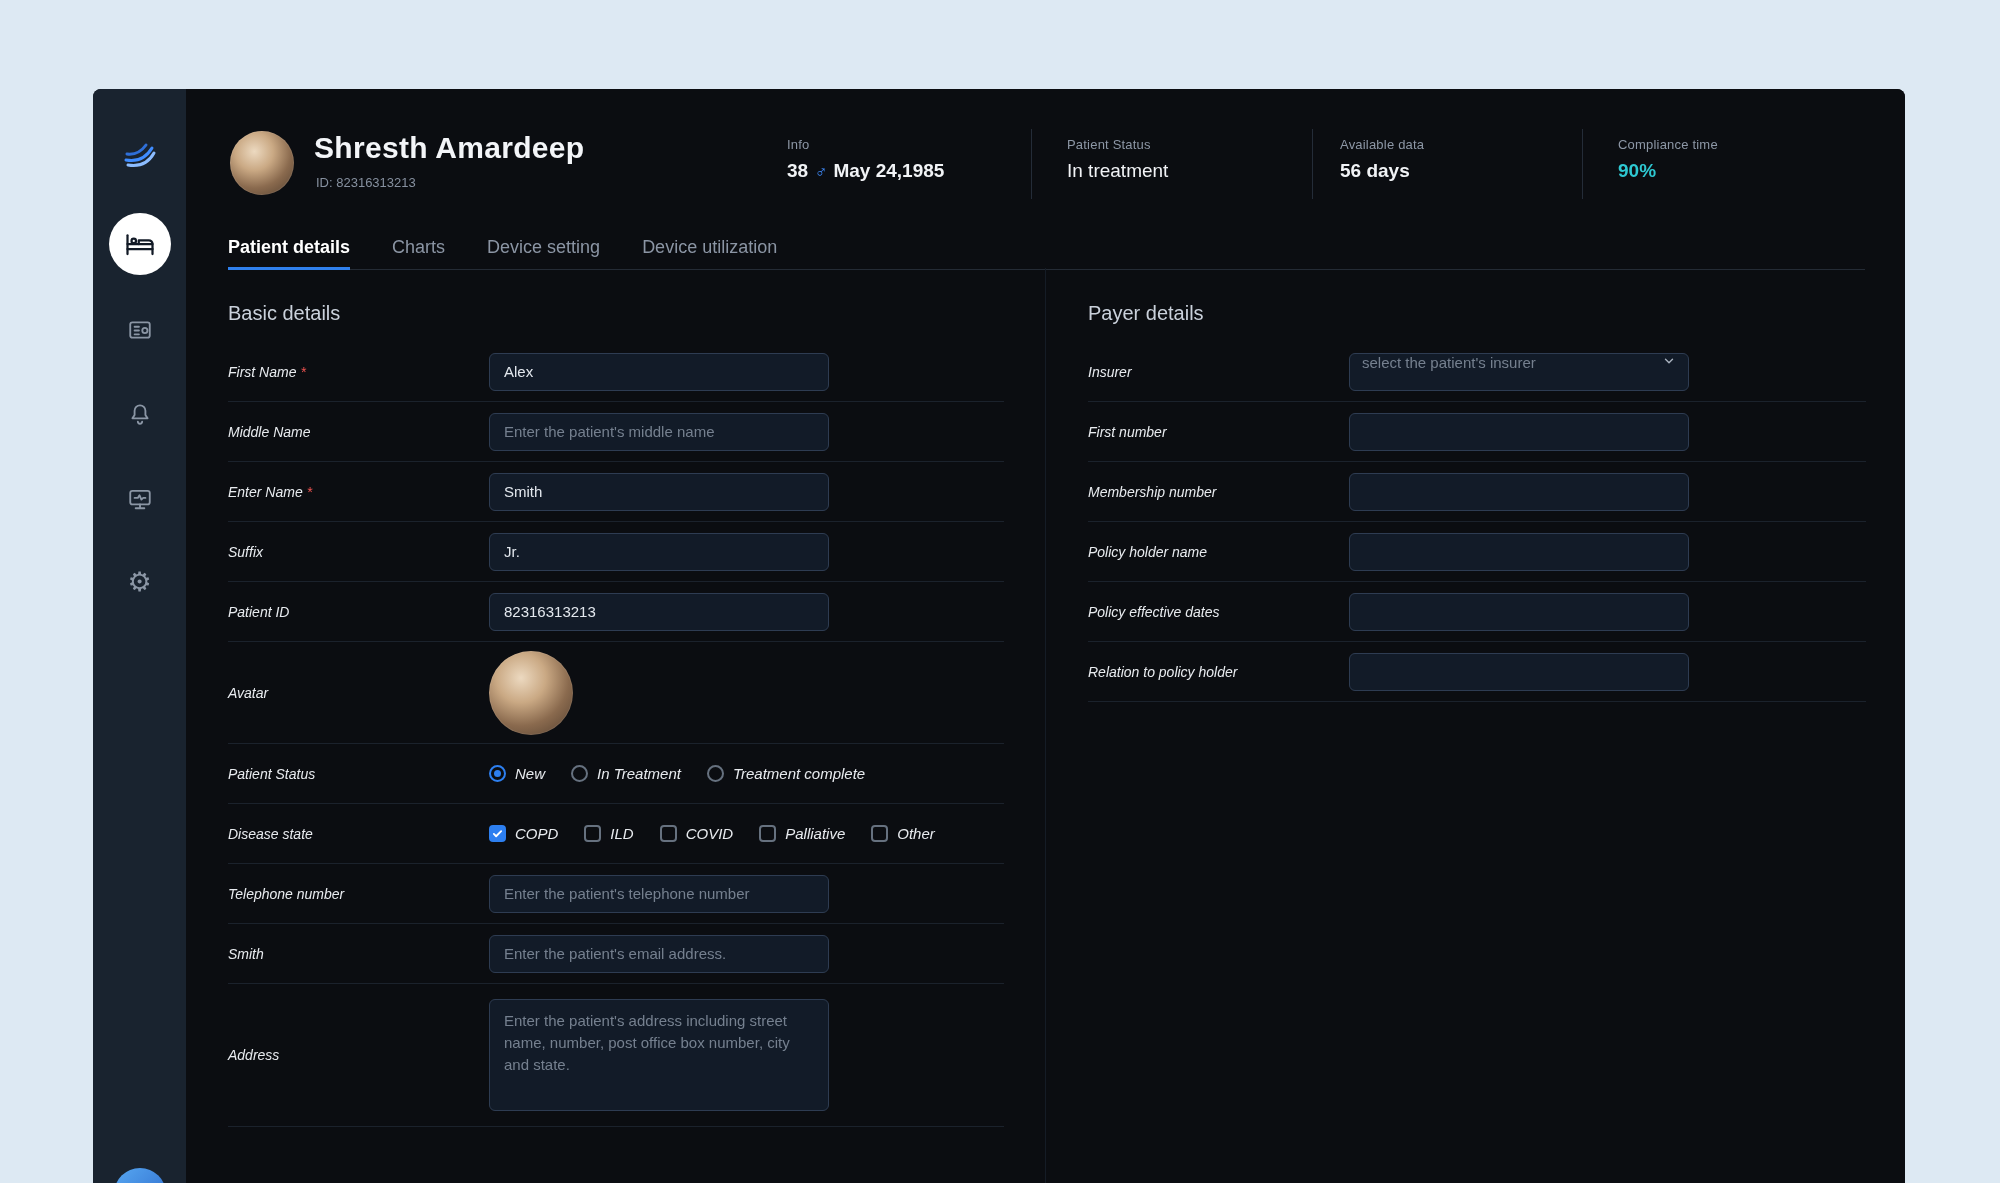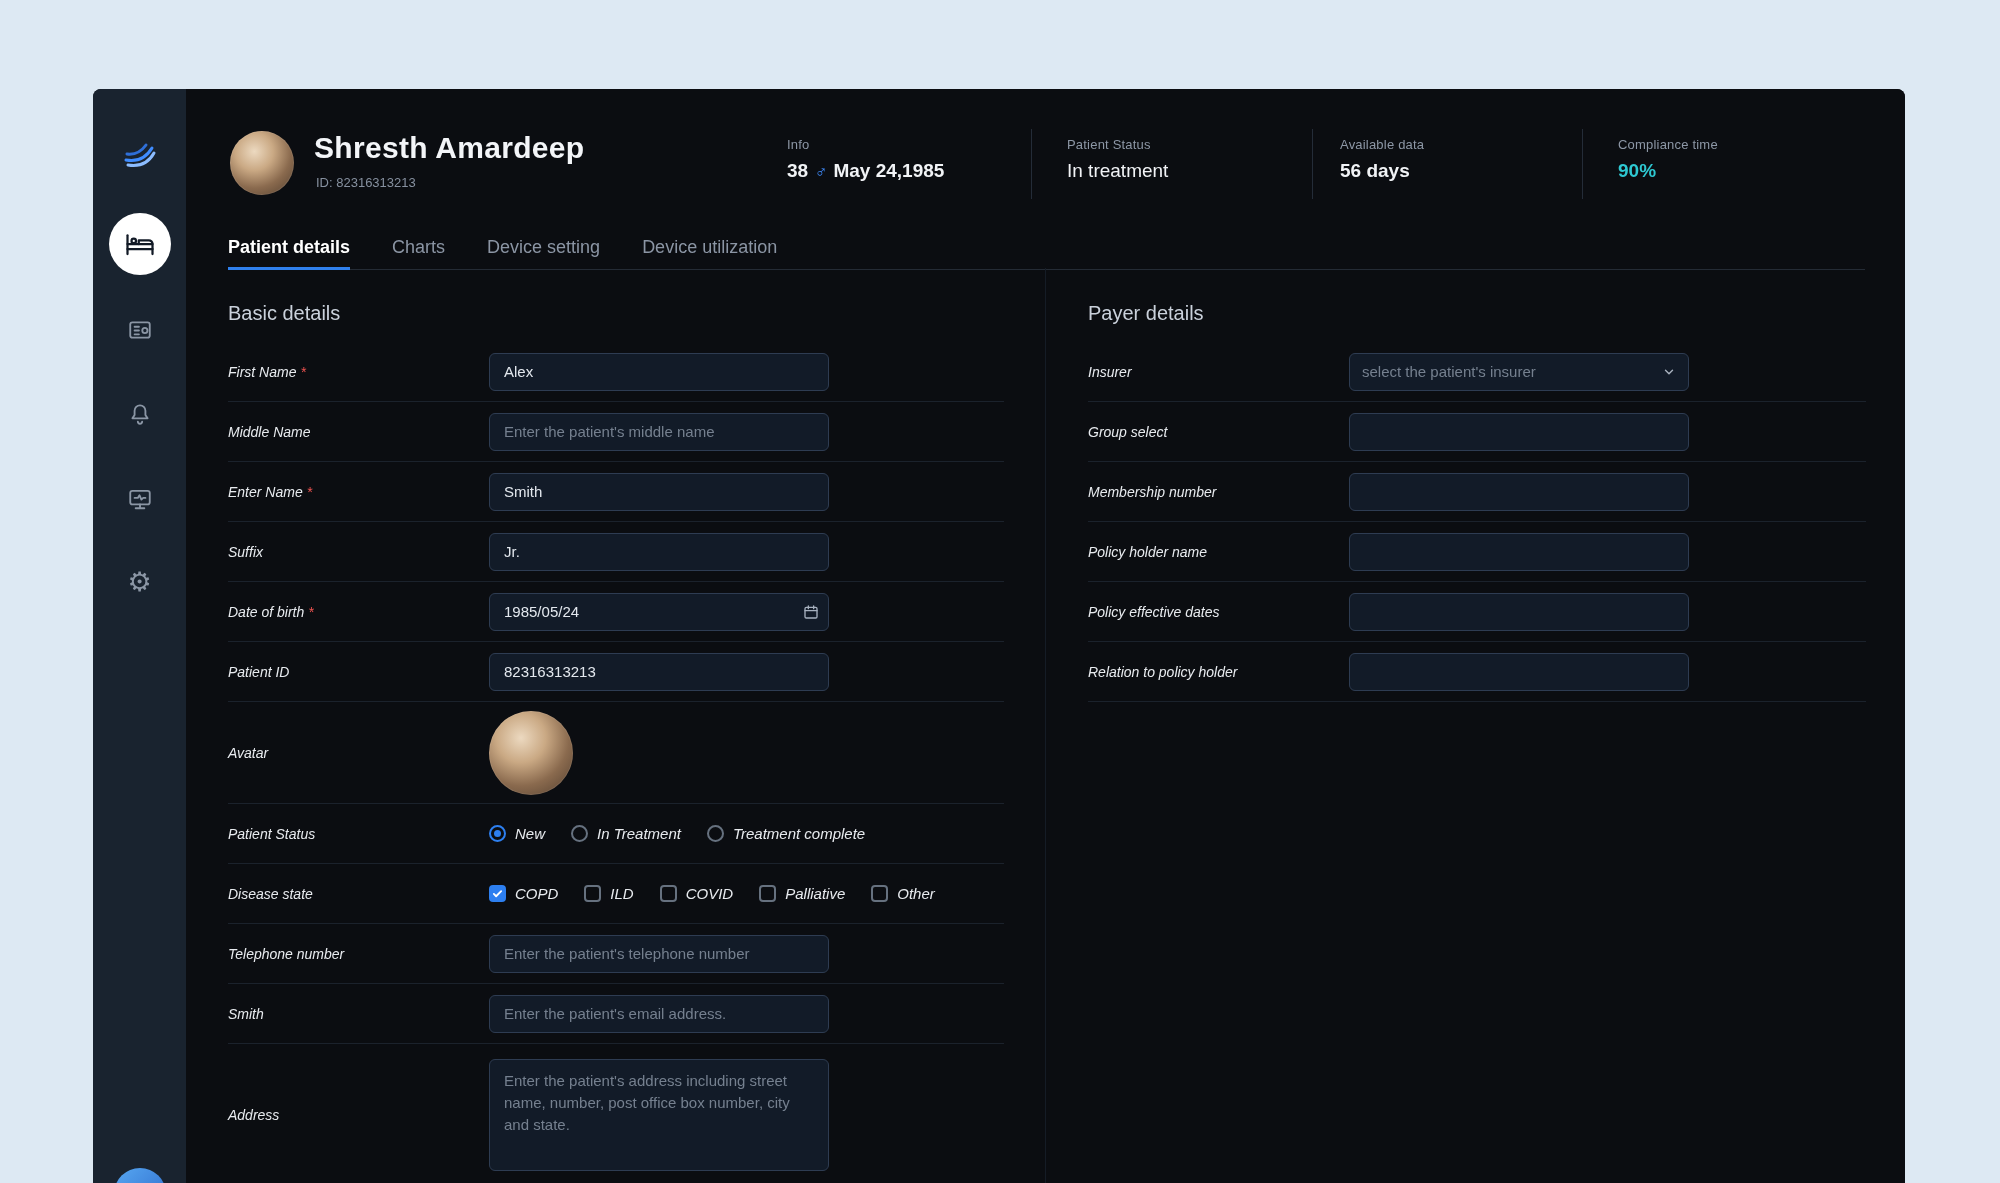--- a/index.html
+++ b/index.html
@@ -87,21 +87,21 @@
   .opt{display:flex;align-items:center;gap:9px;font-size:15px;color:#e8ebef;cursor:pointer;}
   .radio-ctrl{width:17px;height:17px;border-radius:50%;border:2px solid #66717f;box-sizing:border-box;position:relative;flex:none;}
   .opt.selected .radio-ctrl{border-color:#2d7ff0;}
   .opt.selected .radio-ctrl::after{
     content:"";position:absolute;inset:0;margin:auto;width:7px;height:7px;border-radius:50%;background:#2d7ff0;
   }
   .check-ctrl{width:17px;height:17px;border-radius:4px;border:2px solid #66717f;box-sizing:border-box;flex:none;
     display:flex;align-items:center;justify-content:center;}
   .opt.checked .check-ctrl{background:#2d7ff0;border-color:#2d7ff0;}
   .ftextarea{width:340px;height:112px;padding:10px 14px;resize:none;line-height:1.45;}
-  .fselect{width:340px;height:38px;display:flex;align-items:center;justify-content:space-between;padding:0 12px;cursor:pointer;}
+  .fselect{width:340px;height:38px;display:flex;align-items:flex-start;justify-content:space-between;padding:0 12px;cursor:pointer;}
   .fselect .ph{color:#75808f;font-size:15px;}
   .chev{color:#aab3bf;display:flex;}
 </style>
 </head>
 <body>
 
 <div class="app">
 
   <aside class="sidebar">
     <div class="s-logo">
@@ -226,34 +226,20 @@
             <input class="finput" value="Smith" style="">
           </div>
 
           <div class="row">
             <div class="flabel">
               <span>Suffix</span>
             </div>
             <input class="finput" value="Jr." style="">
           </div>
 
-          <div class="row">
-            <div class="flabel">
-              <span>Date of birth</span><span class="req">*</span>
-            </div>
-            <div class="input-wrap">
-              <input class="finput" value="1985/05/24" style="">
-              <span class="cal-icon">
-                <svg width="16" height="16" viewBox="0 0 24 24" fill="none" stroke="currentColor" stroke-width="2" stroke-linecap="round">
-                  <rect x="3" y="5" width="18" height="16" rx="2"></rect>
-                    <path d="M3 10h18M8 3v4M16 3v4"></path>
-                </svg>
-              </span>
-            </div>
-          </div>
 
           <div class="row">
             <div class="flabel">
               <span>Patient ID</span>
             </div>
             <input class="finput" value="82316313213" style="">
           </div>
 
           <div class="row row-avatar">
             <div class="flabel">
@@ -353,21 +339,21 @@
               <span class="chev">
                 <svg width="14" height="14" viewBox="0 0 24 24" fill="none" stroke="currentColor" stroke-width="2.4" stroke-linecap="round" stroke-linejoin="round">
                     <path d="M6 9l6 6 6-6"></path>
                   </svg>
               </span>
             </div>
           </div>
 
           <div class="row">
             <div class="flabel">
-              <span>Group select</span>
+              <span>First number</span>
             </div>
             <input class="finput" style="">
           </div>
 
           <div class="row">
             <div class="flabel">
               <span>Membership number</span>
             </div>
             <input class="finput" style="">
           </div>

